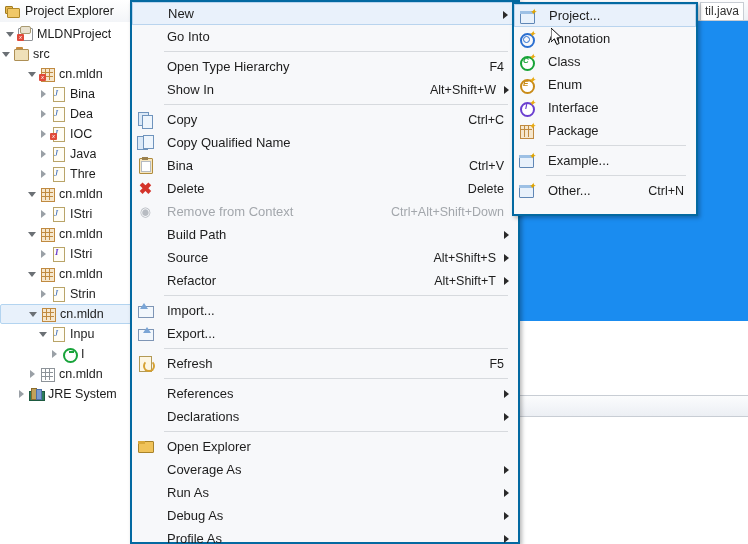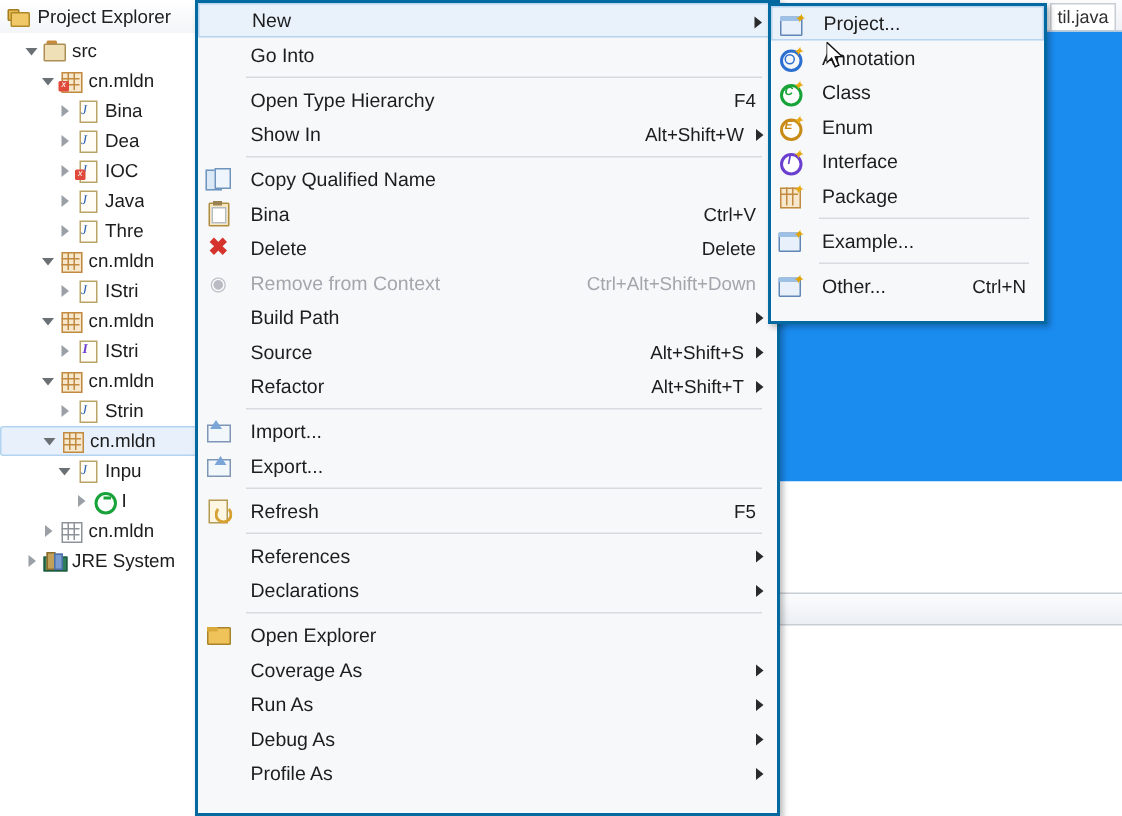--- a/index.html
+++ b/index.html
@@ -200,21 +200,30 @@
 
 <div id="explorer">
   <div id="explorer-header">
     <span class="ico vicon">
         <i class="f2"></i>
         <i class="f1"></i>
       </span>
     <span class="ttl">Project Explorer</span>
   </div>
   <div class="tree" id="tree">
-      <div class="row" style="padding-left: 15px;">
+      <div class="row" style="padding-left: 4px;">
+        <span class="arrow open"></span>
+        <span class="ti i-proj">
+          <i class="b"></i>
+          <i class="c"></i>
+          <i class="x">x</i>
+        </span>
+        <span class="lbl">MLDNProject</span>
+      </div>
+      <div class="row" style="">
         <span class="arrow open"></span>
         <span class="ti i-src">
           <i class="d"></i>
           <i class="b"></i>
         </span>
         <span class="lbl">src</span>
       </div>
       <div class="row" style="padding-left: 26px;">
         <span class="arrow open"></span>
         <span class="ti i-pkg">
@@ -388,20 +397,30 @@
       <span class="maccel">F4</span>
     </div>
     <div class="mrow hasarrow">
       <span class="mlabel">Show In</span>
       <span class="maccel">Alt+Shift+W</span>
       <span class="marrow"></span>
     </div>
     <div class="msep"></div>
     <div class="mrow">
       <span class="micon">
+        <span class="mi mi-copy">
+          <i class="a"></i>
+          <i class="b"></i>
+        </span>
+      </span>
+      <span class="mlabel">Copy</span>
+      <span class="maccel">Ctrl+C</span>
+    </div>
+    <div class="mrow">
+      <span class="micon">
         <span class="mi mi-copyq">
           <i class="a"></i>
           <i class="b"></i>
         </span>
       </span>
       <span class="mlabel">Copy Qualified Name</span>
     </div>
     <div class="mrow">
       <span class="micon">
         <span class="mi mi-paste">

